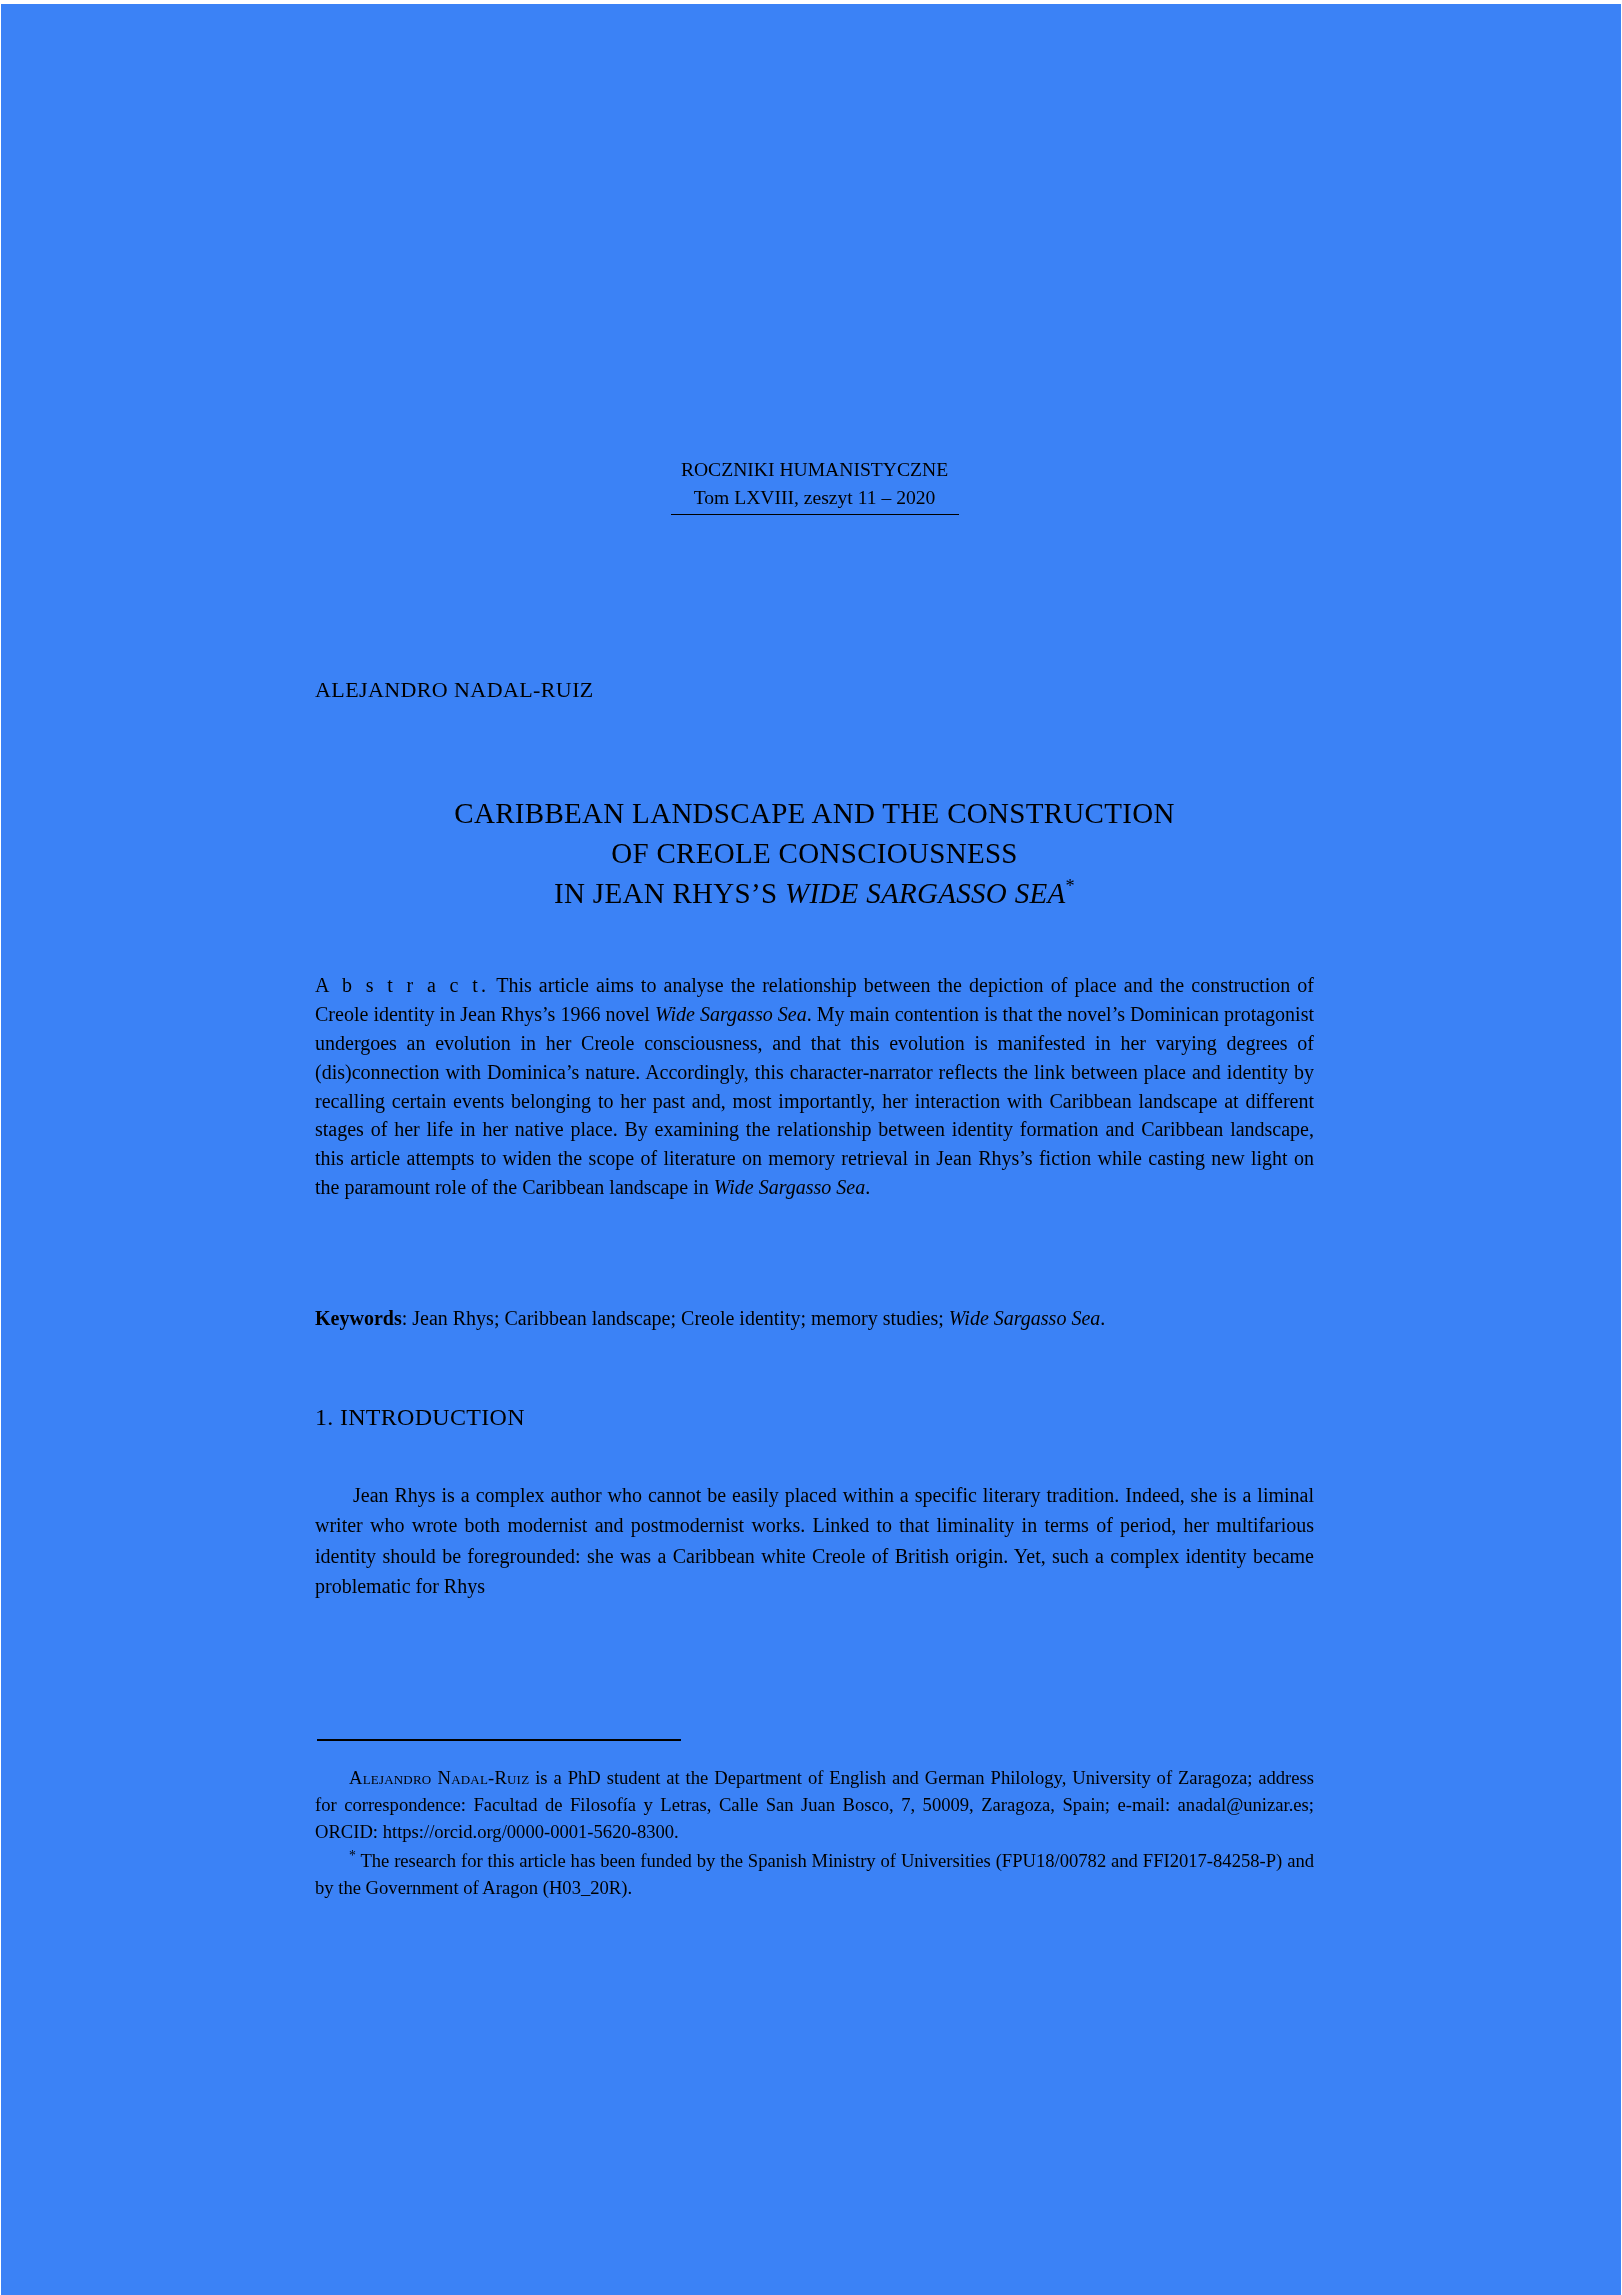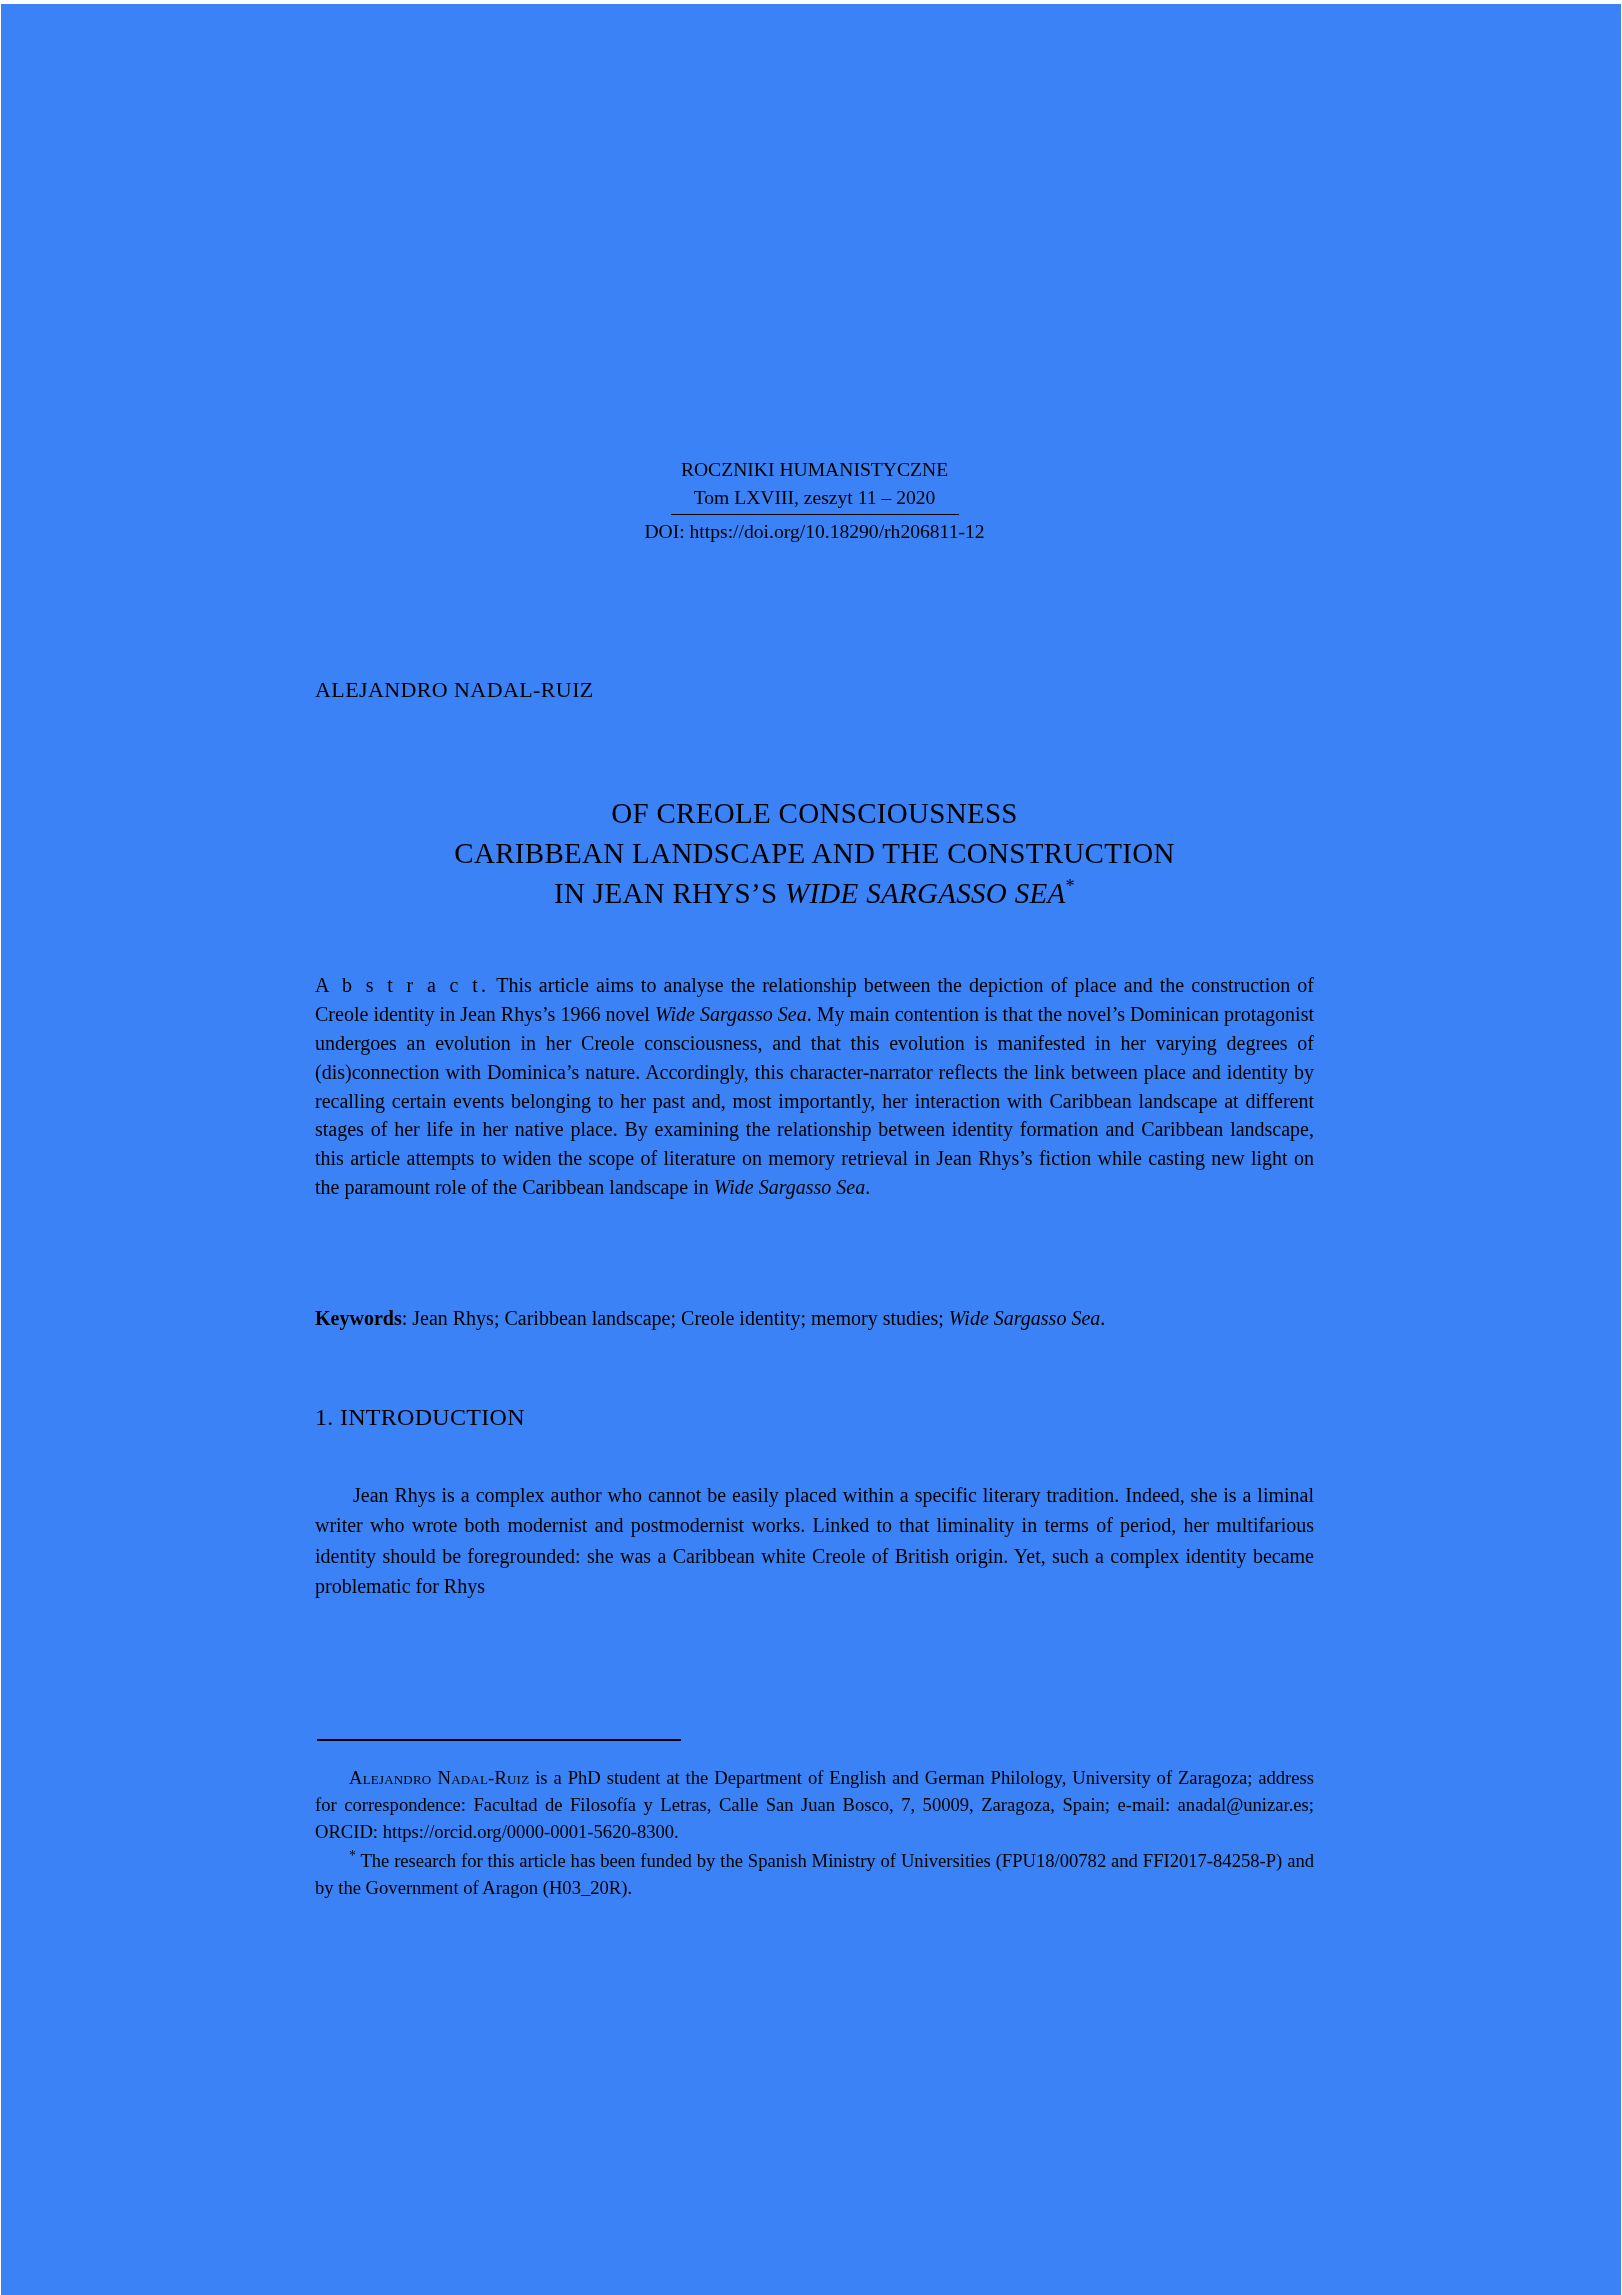--- a/index.html
+++ b/index.html
@@ -177,28 +177,27 @@
 
 <div class="page">
   <div class="column">
 
     <div class="journal-header">
       <span class="jh-line">ROCZNIKI HUMANISTYCZNE</span>
       <span class="jh-line">Tom LXVIII, zeszyt 11 – 2020</span>
       <div class="journal-rule-wrap">
         <div class="journal-rule"></div>
       </div>
-      <span class="jh-line">DOI: https://doi.org/10.18290/rh206811-12</span>
     </div>
 
     <div class="author-name">ALEJANDRO NADAL-RUIZ</div>
 
     <div class="article-title">
+      <span class="t-line">CARIBBEAN LANDSCAPE AND THE CONSTRUCTION</span>
       <span class="t-line">OF CREOLE CONSCIOUSNESS</span>
-      <span class="t-line">CARIBBEAN LANDSCAPE AND THE CONSTRUCTION</span>
       <span class="t-line"><span>IN JEAN RHYS’S </span><span class="t-italic">WIDE SARGASSO SEA</span><span class="title-star">*</span></span>
     </div>
 
     <div class="abstract">
       <span class="abstract-label">A b s t r a c t.</span><span> This article aims to analyse the relationship between the depiction of place and the construction of Creole identity in Jean Rhys’s 1966 novel </span><em>Wide Sargasso Sea</em><span>. My main contention is that the novel’s Dominican protagonist undergoes an evolution in her Creole consciousness, and that this evolution is manifested in her varying degrees of (dis)connection with Dominica’s nature. Accordingly, this character-narrator reflects the link between place and identity by recalling certain events belonging to her past and, most importantly, her interaction with Caribbean landscape at different stages of her life in her native place. By examining the relationship between identity formation and Caribbean landscape, this article attempts to widen the scope of literature on memory retrieval in Jean Rhys’s fiction while casting new light on the paramount role of the Caribbean landscape in </span><em>Wide Sargasso Sea</em><span>.</span>
     </div>
 
     <div class="keywords">
       <span class="keywords-label">Keywords</span><span>: Jean Rhys; Caribbean landscape; Creole identity; memory studies; </span><em>Wide Sargasso Sea</em><span>.</span>
     </div>

